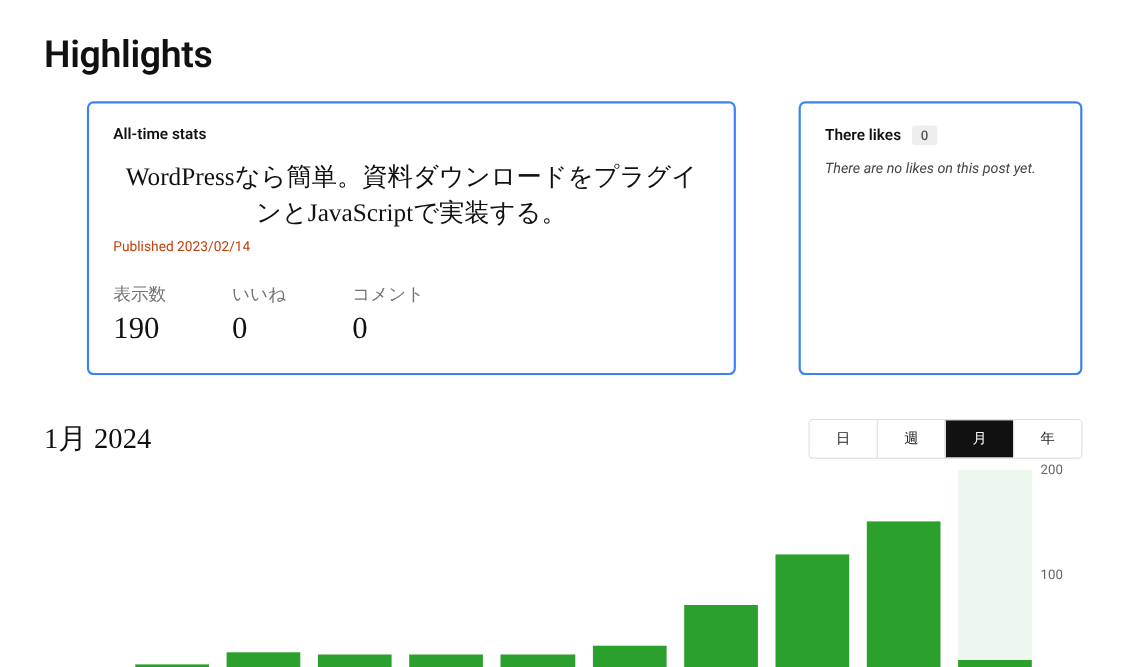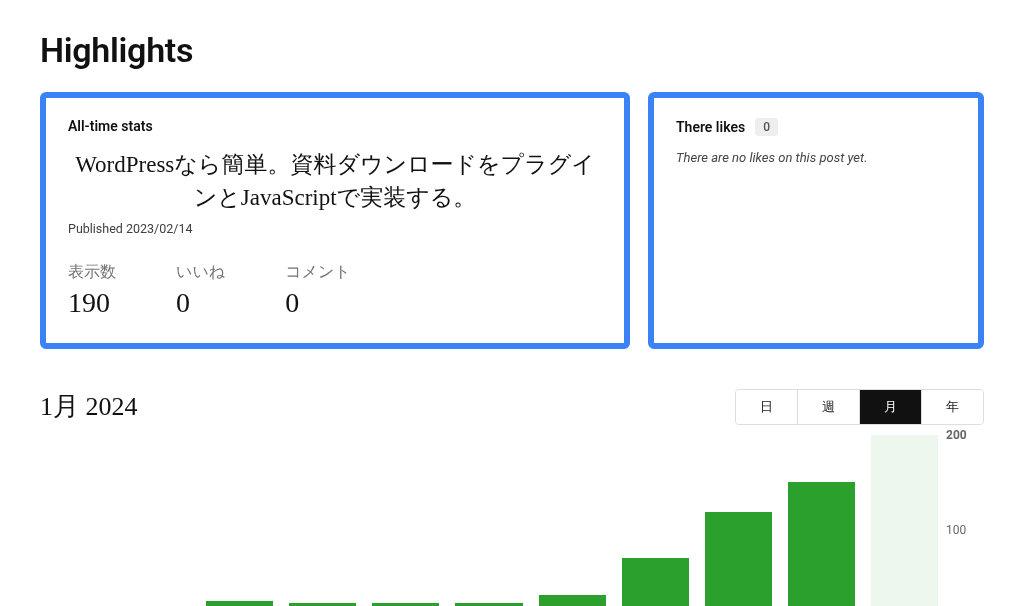--- a/index.html
+++ b/index.html
@@ -15,24 +15,25 @@
       font-weight: 600;
       margin-bottom: 22px;
       letter-spacing: -0.3px;
     }
     .cards-row {
       display: flex;
       gap: 18px;
       margin-bottom: 40px;
     }
     .card {
-      border: 6px solid #3b82f6;
+      border: 2px solid #3b82f6;
       border-radius: 6px;
       padding: 20px 22px 24px;
       background: #fff;
+      margin-left: 39px;
     }
     .card-alltime { flex: 0 0 590px; }
     .card-likes { flex: 1; }
     .card-header {
       font-size: 14px;
       font-weight: 600;
       margin-bottom: 14px;
       color: #111;
       display: flex;
       align-items: center;
@@ -42,21 +43,21 @@
       font-family: Georgia, "Times New Roman", serif;
       font-size: 23px;
       line-height: 1.45;
       font-weight: 400;
       margin-bottom: 6px;
       color: #111;
       text-align: center;
     }
     .pub-line {
       font-size: 12.5px;
-      color: #404040;
+      color: #c2410c;
       margin-bottom: 26px;
     }
     .stats-row { display: flex; gap: 60px; }
     .stat-label {
       font-size: 16px;
       color: #737373;
       margin-bottom: 4px;
     }
     .stat-value {
       font-family: Georgia, "Times New Roman", serif;
@@ -243,15 +244,15 @@
         <div class="bar" style="height: 75%; background: rgb(44, 160, 44);"></div>
       </div>
       <div class="chart-col highlight">
         <div class="bar-bg"></div>
         <div class="bar" style="height: 8.5%; background: rgb(44, 160, 44);"></div>
       </div>
     </div>
   <div class="y-axis" id="y-axis">
       <div class="y-tick" style="top: 100%;">0</div>
       <div class="y-tick" style="top: 50%;">100</div>
-      <div class="y-tick" style="top: 0%; font-weight: bold;">200</div>
+      <div class="y-tick" style="top: 0%;">200</div>
     </div>
 </div>
 
 </body></html>

